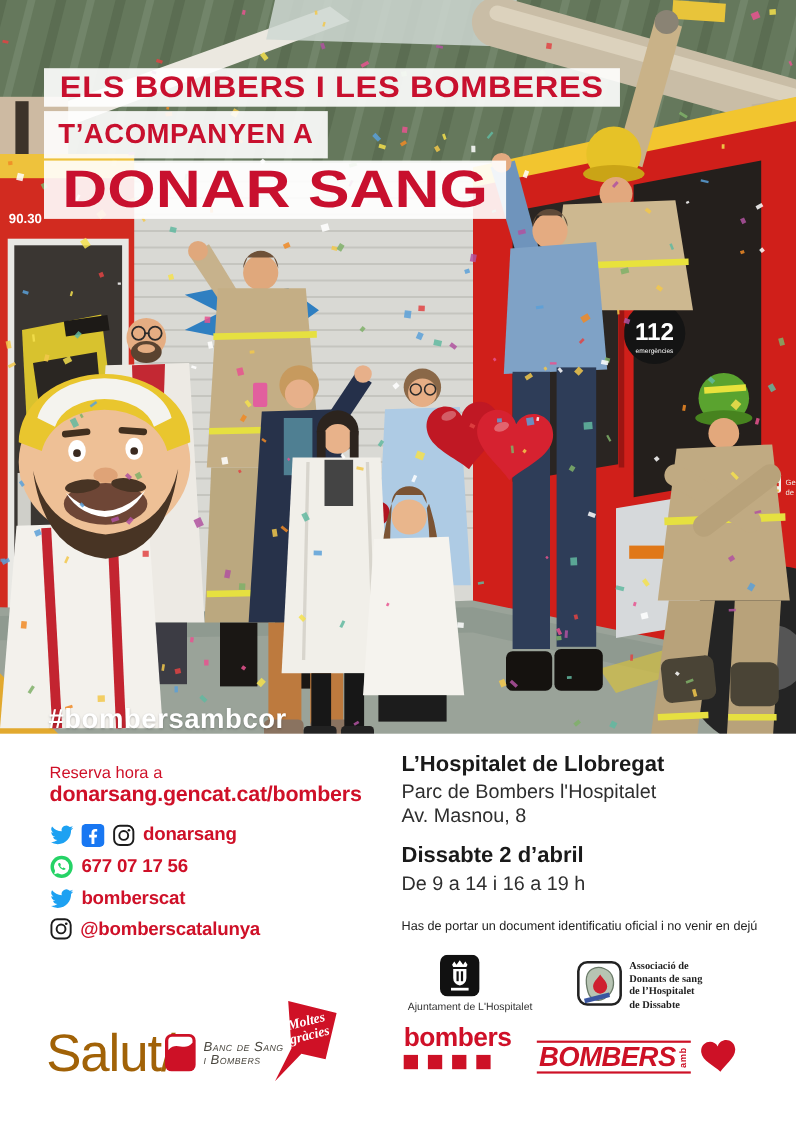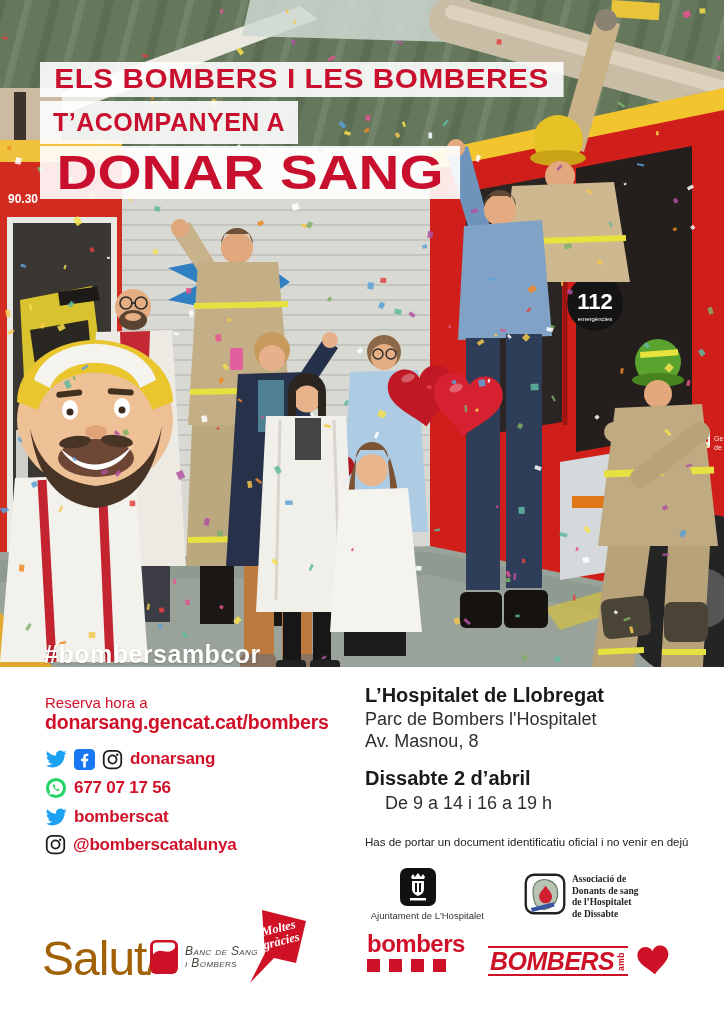--- a/index.html
+++ b/index.html
@@ -23,21 +23,21 @@
   .reserva-url{position:absolute;left:45px;top:44px;font-size:19.5px;font-weight:700;letter-spacing:-0.2px;}
   .contact-row{position:absolute;left:45px;display:flex;align-items:center;gap:7px;}
   .contact-row .lbl{font-size:17px;font-weight:700;letter-spacing:-0.2px;}
   .contact-row svg{display:block;}
 
   .ev{position:absolute;left:365px;color:#1a1a1a;}
   .ev-city{top:17px;font-size:20px;font-weight:700;}
   .ev-venue{top:42px;font-size:18px;font-weight:400;color:#2e2e2e;}
   .ev-address{top:64px;font-size:18px;font-weight:400;color:#2e2e2e;}
   .ev-date{top:100px;font-size:20px;font-weight:700;}
-  .ev-hours{top:126px;font-size:18px;font-weight:400;color:#2e2e2e;margin-left:20px;}
+  .ev-hours{top:126px;font-size:18px;font-weight:400;color:#2e2e2e;}
   .ev-note{top:169px;font-size:11.5px;font-weight:400;color:#222;}
 
   .aj-logo{position:absolute;left:400px;top:201px;}
   .aj-caption{position:absolute;left:352px;top:243px;width:132px;text-align:right;font-size:9.5px;color:#333;}
   .as-logo{position:absolute;left:524px;top:206px;}
   .as-text{position:absolute;left:572px;top:207px;font-family:"Liberation Serif","DejaVu Serif",serif;font-weight:700;font-size:9.5px;line-height:11.5px;color:#222;}
 
   .salut{position:absolute;left:42px;top:264px;font-size:48px;font-weight:400;color:#a16207;letter-spacing:-1px;}
   .banc{position:absolute;left:150px;top:273px;display:flex;align-items:center;gap:7px;font-style:italic;}
   .banc-text{font-variant:small-caps;font-size:12px;line-height:12px;color:#4a473f;letter-spacing:.4px;font-weight:400;}

